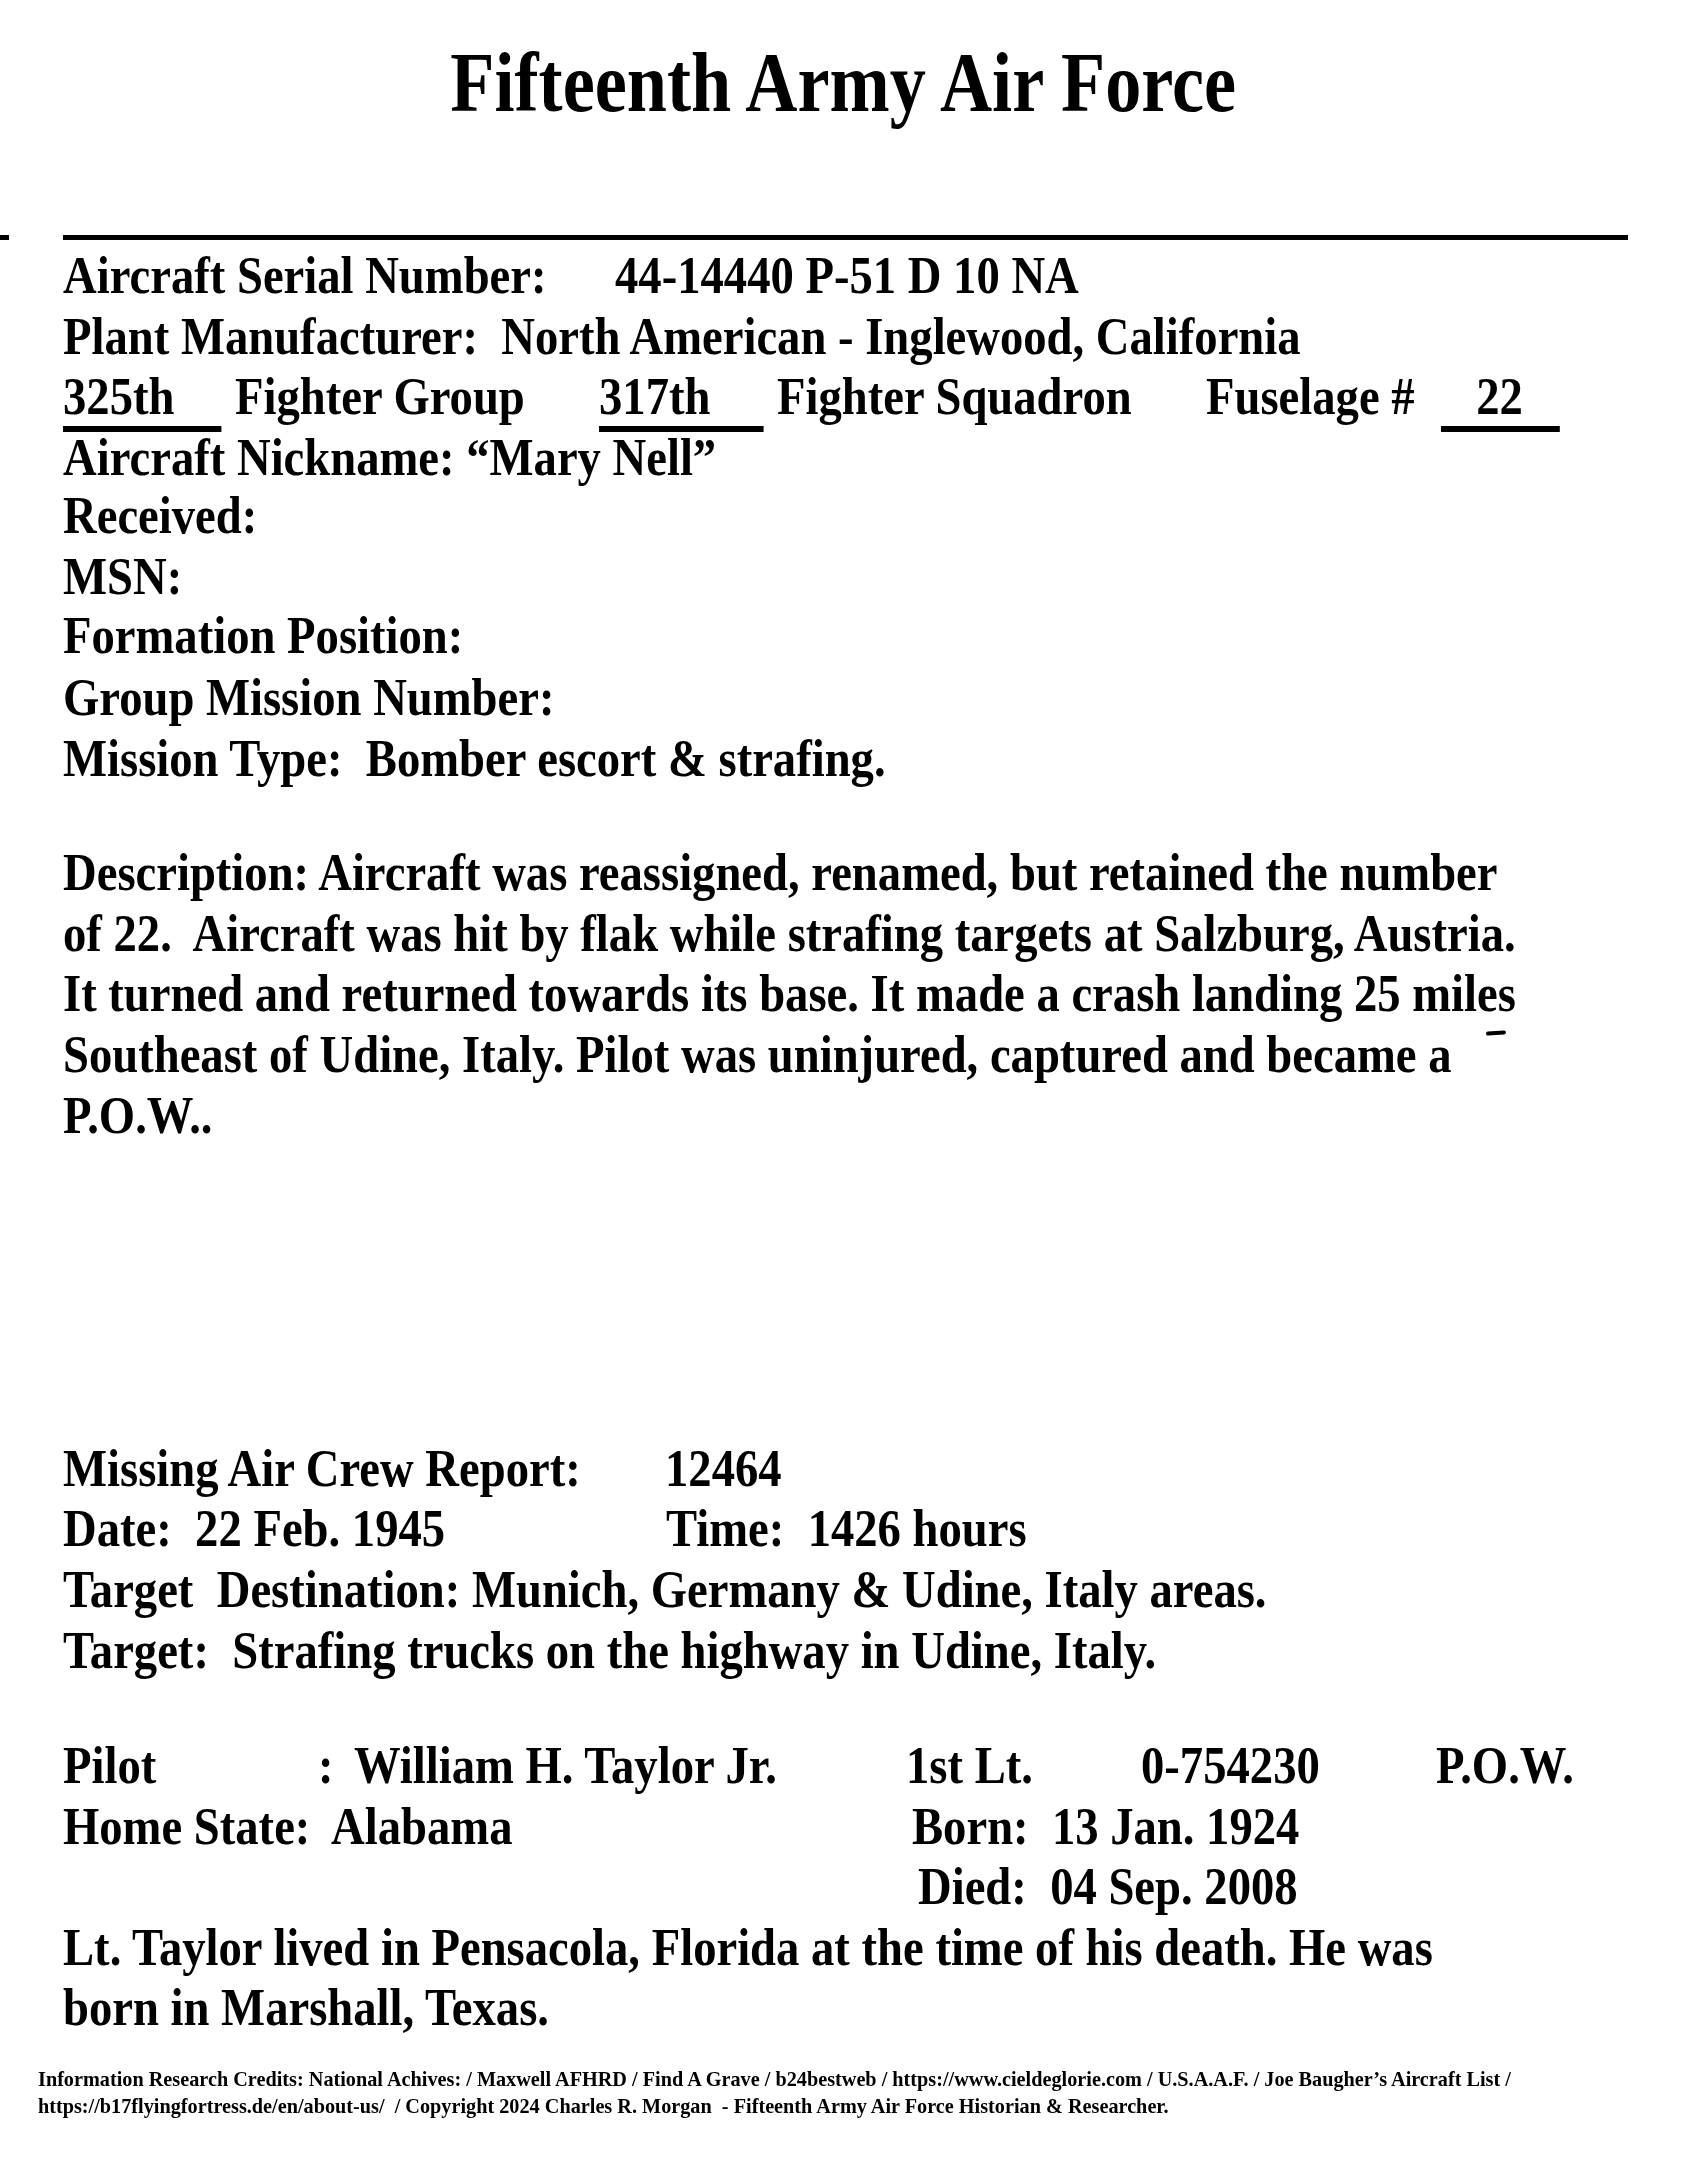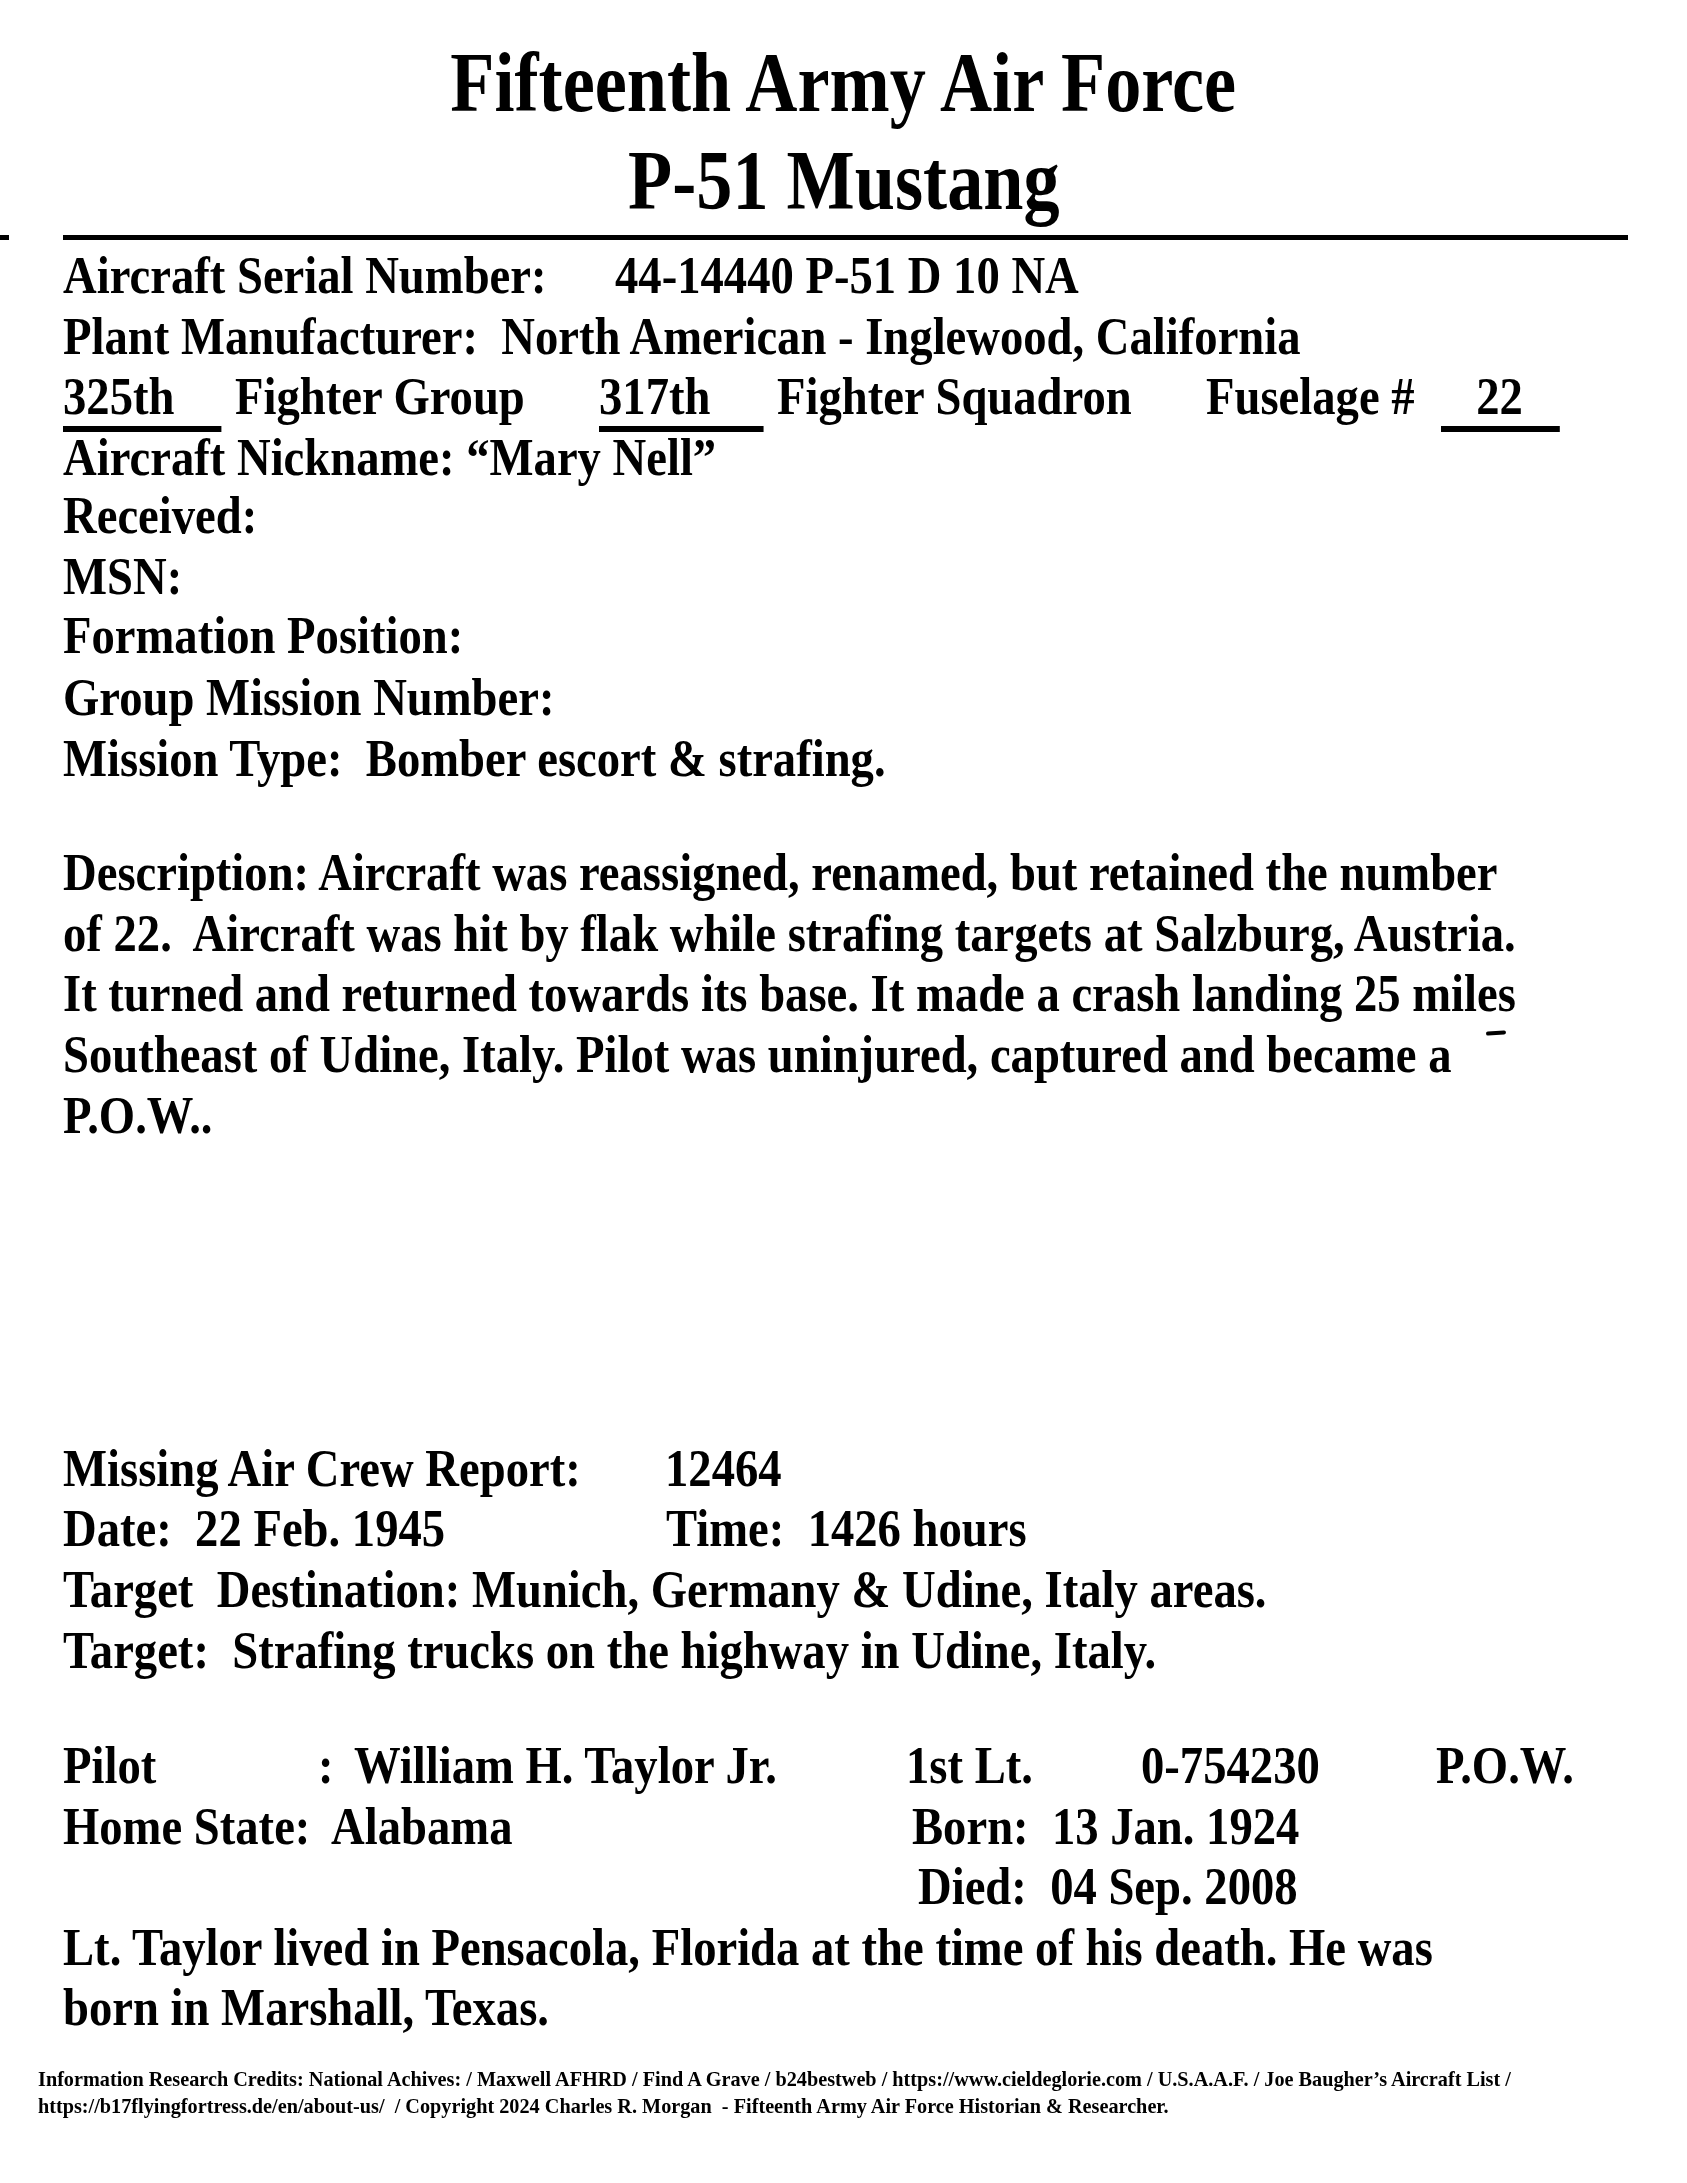--- a/index.html
+++ b/index.html
@@ -63,23 +63,20 @@
   }
 </style>
 </head>
 <body>
 
 <div class="page">
 
   <div class="title-row" style="top:40px">
     <span class="title-text">Fifteenth Army Air Force</span>
   </div>
-  <div class="title-row" style="top:138px">
-    <span class="title-text">P-51 Mustang</span>
-  </div>
 
   <div class="stray" style="top:235px;left:0;width:9.3px;height:4.6px"></div>
   <div class="rule" style="top:235px;left:63px;width:1565px;height:5.3px"></div>
 
   <div class="seg" style="top:249px;left:63px">Aircraft Serial Number:</div>
   <div class="seg" style="top:249px;left:615px">44-14440 P-51 D 10 NA</div>
 
   <div class="seg" style="top:310px;left:63px">Plant Manufacturer:  North American - Inglewood, California</div>
 
   <div class="seg blank" style="top:370px;left:63px;padding-right:53px">325th</div>

